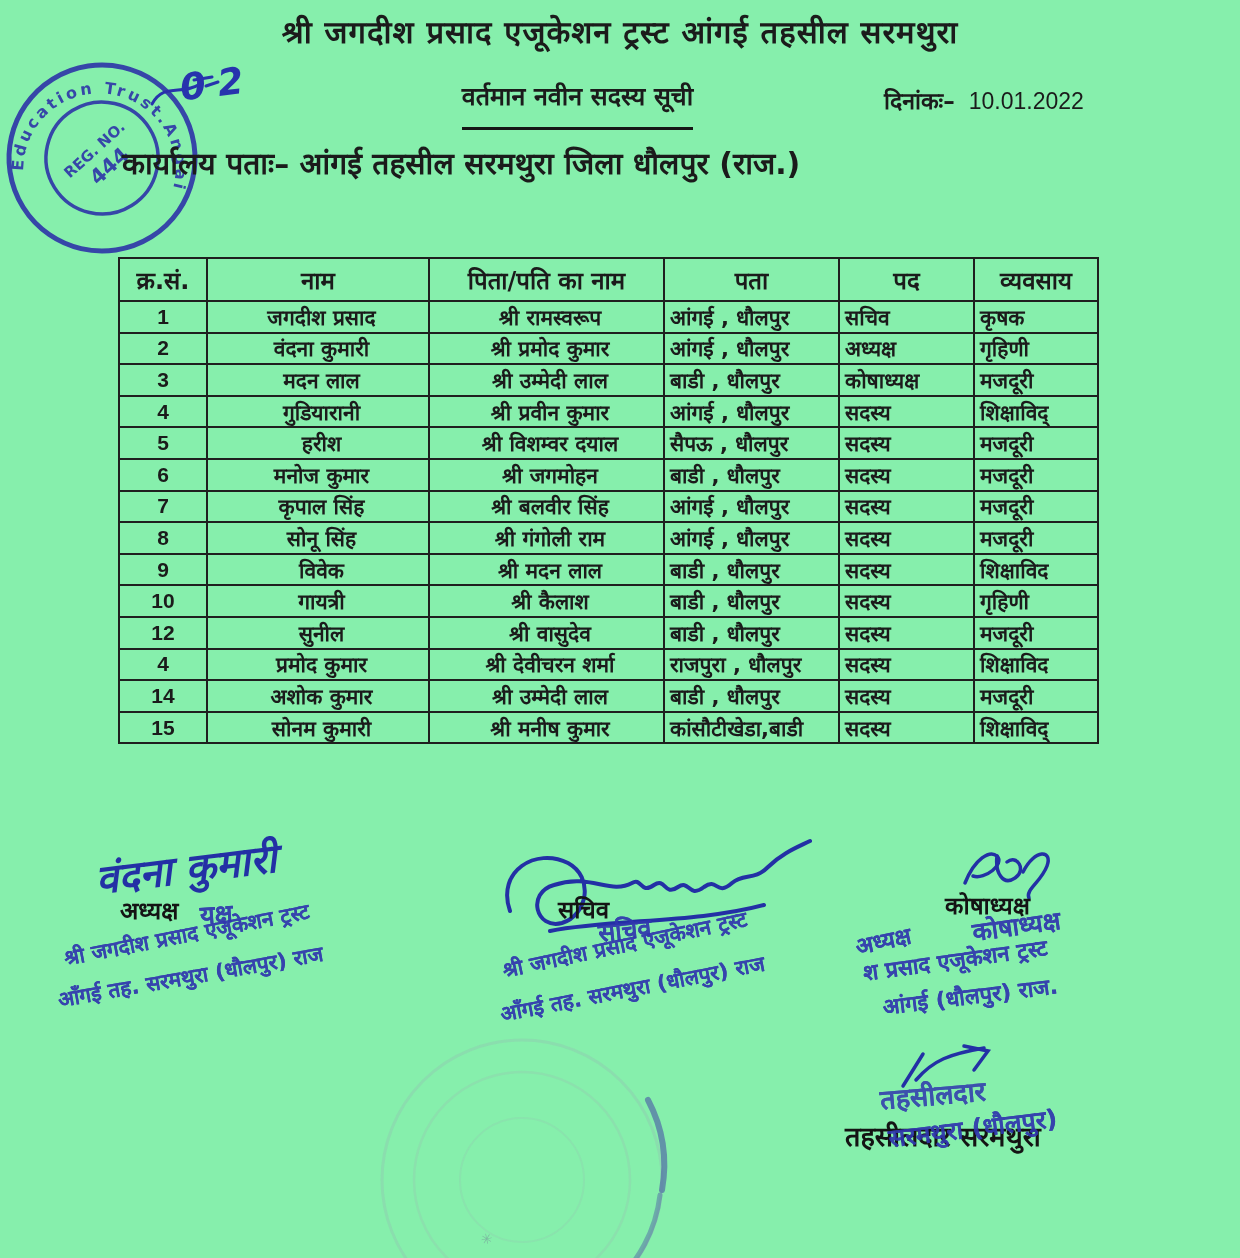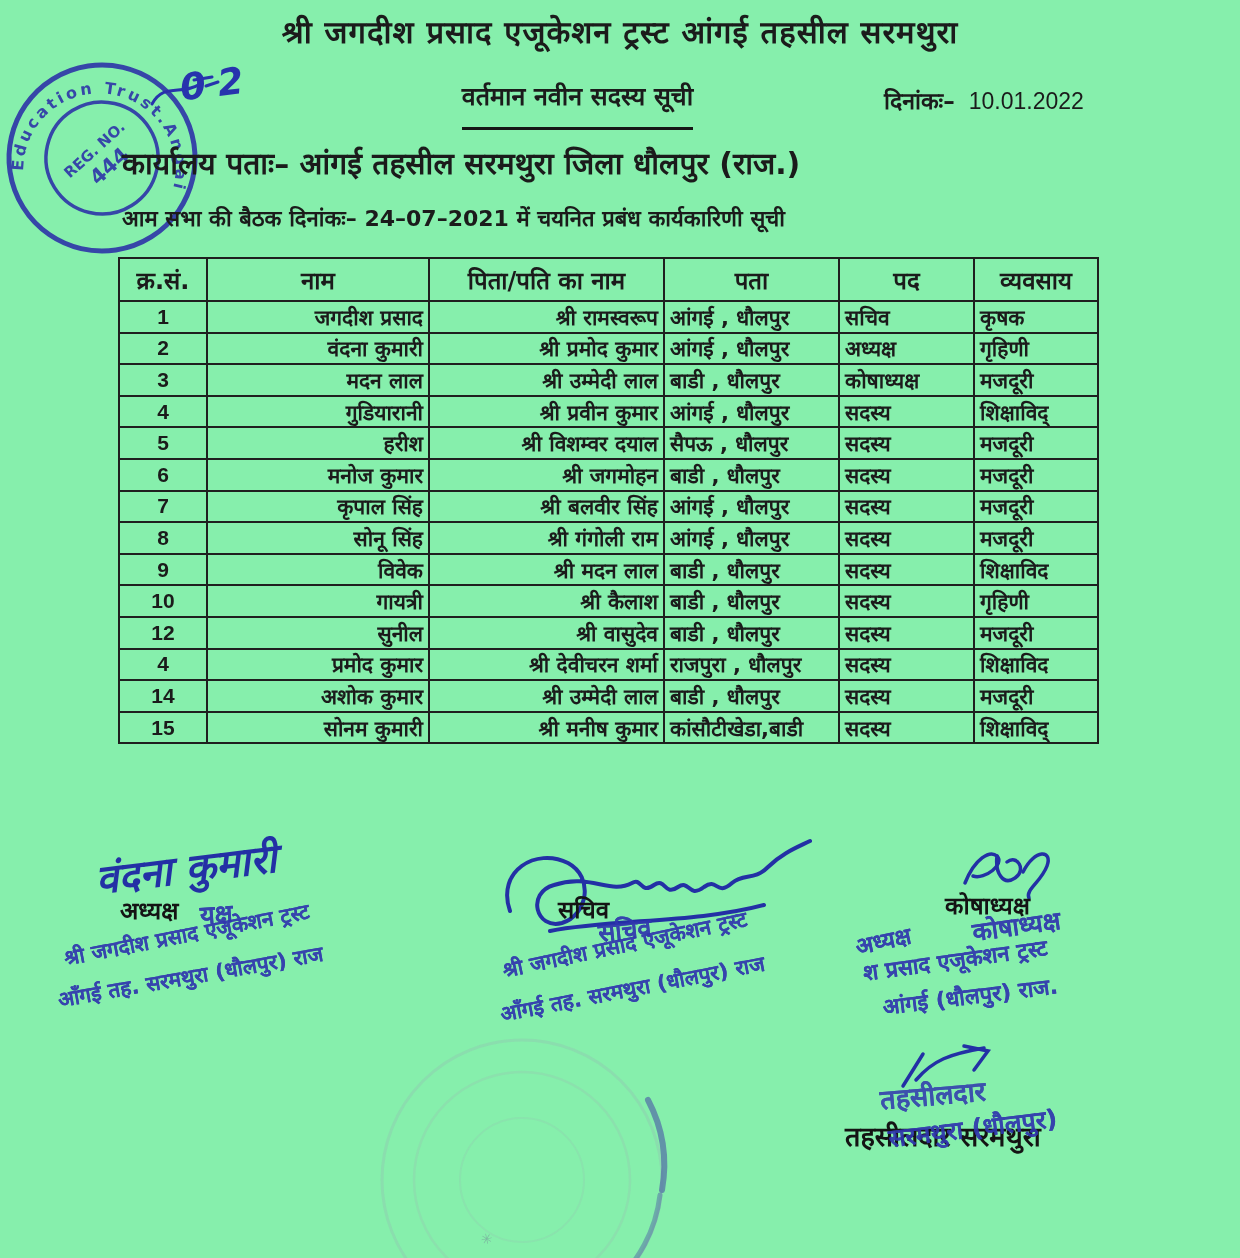--- a/index.html
+++ b/index.html
@@ -14,21 +14,21 @@
   .dateline .val{font-weight:400;margin-left:14px;font-family:"Liberation Sans","DejaVu Sans",sans-serif;}
   .hand-02{top:62px;left:180px;color:#2733ad;font-size:37px;font-weight:600;font-style:italic;
            letter-spacing:12px;transform:rotate(-7deg);}
   .office{top:142px;left:122px;font-size:30px;font-weight:600;}
   .meeting{top:202px;left:122px;font-size:22px;font-weight:600;}
   table.members{position:absolute;top:257px;left:118px;width:979px;border-collapse:collapse;table-layout:fixed;}
   .members th,.members td{border:2px solid #1f1f1f;overflow:hidden;}
   .members th{font-size:24px;font-weight:700;height:41px;padding:0 3px;text-align:center;}
   .members td{font-size:21px;font-weight:600;height:29.6px;padding:0 5px;}
   .members td.c0{text-align:center;font-weight:700;font-family:"Liberation Sans","DejaVu Sans",sans-serif;}
-  .members td.c1,.members td.c2{text-align:right;padding-left:12px;}
+  .members td.c1,.members td.c2{text-align:center;padding-left:12px;}
   .members td.c3,.members td.c4,.members td.c5{text-align:left;}
   .stamp-text{position:absolute;color:#3036ae;font-weight:700;opacity:.92;white-space:nowrap;
               text-shadow:0 0 .6px #3036ae;}
   .role-black{position:absolute;color:#141414;font-weight:700;white-space:nowrap;}
   .sig-name{position:absolute;top:840px;left:95px;font-size:40px;color:#2330a5;font-style:italic;
             font-weight:600;transform:rotate(-7deg);white-space:nowrap;}
   svg{position:absolute;overflow:visible;}
 </style>
 </head>
 <body>
@@ -57,21 +57,20 @@
         <textPath href="#ringArc" startOffset="6">Education Trust.Angai</textPath>
       </text>
       <g transform="rotate(-55 102 102)">
         <text x="102" y="96" text-anchor="middle" font-size="15" font-weight="bold" fill="#2b2fa8">REG. NO.</text>
         <text x="102" y="120" text-anchor="middle" font-size="21" font-weight="bold" fill="#2b2fa8">444</text>
       </g>
     </g>
   </svg>
 
   <div class="abs office">कार्यालय पताः–  आंगई तहसील सरमथुरा जिला धौलपुर (राज.)</div>
-  <div class="abs meeting">आम सभा की बैठक दिनांकः– 24–07–2021 में चयनित प्रबंध कार्यकारिणी सूची</div>
 
   <table class="members">
     <colgroup>
       <col style="width:88px">
         <col style="width:222px">
         <col style="width:235px">
       <col style="width:175px">
         <col style="width:135px">
         <col style="width:124px">
     </colgroup>

